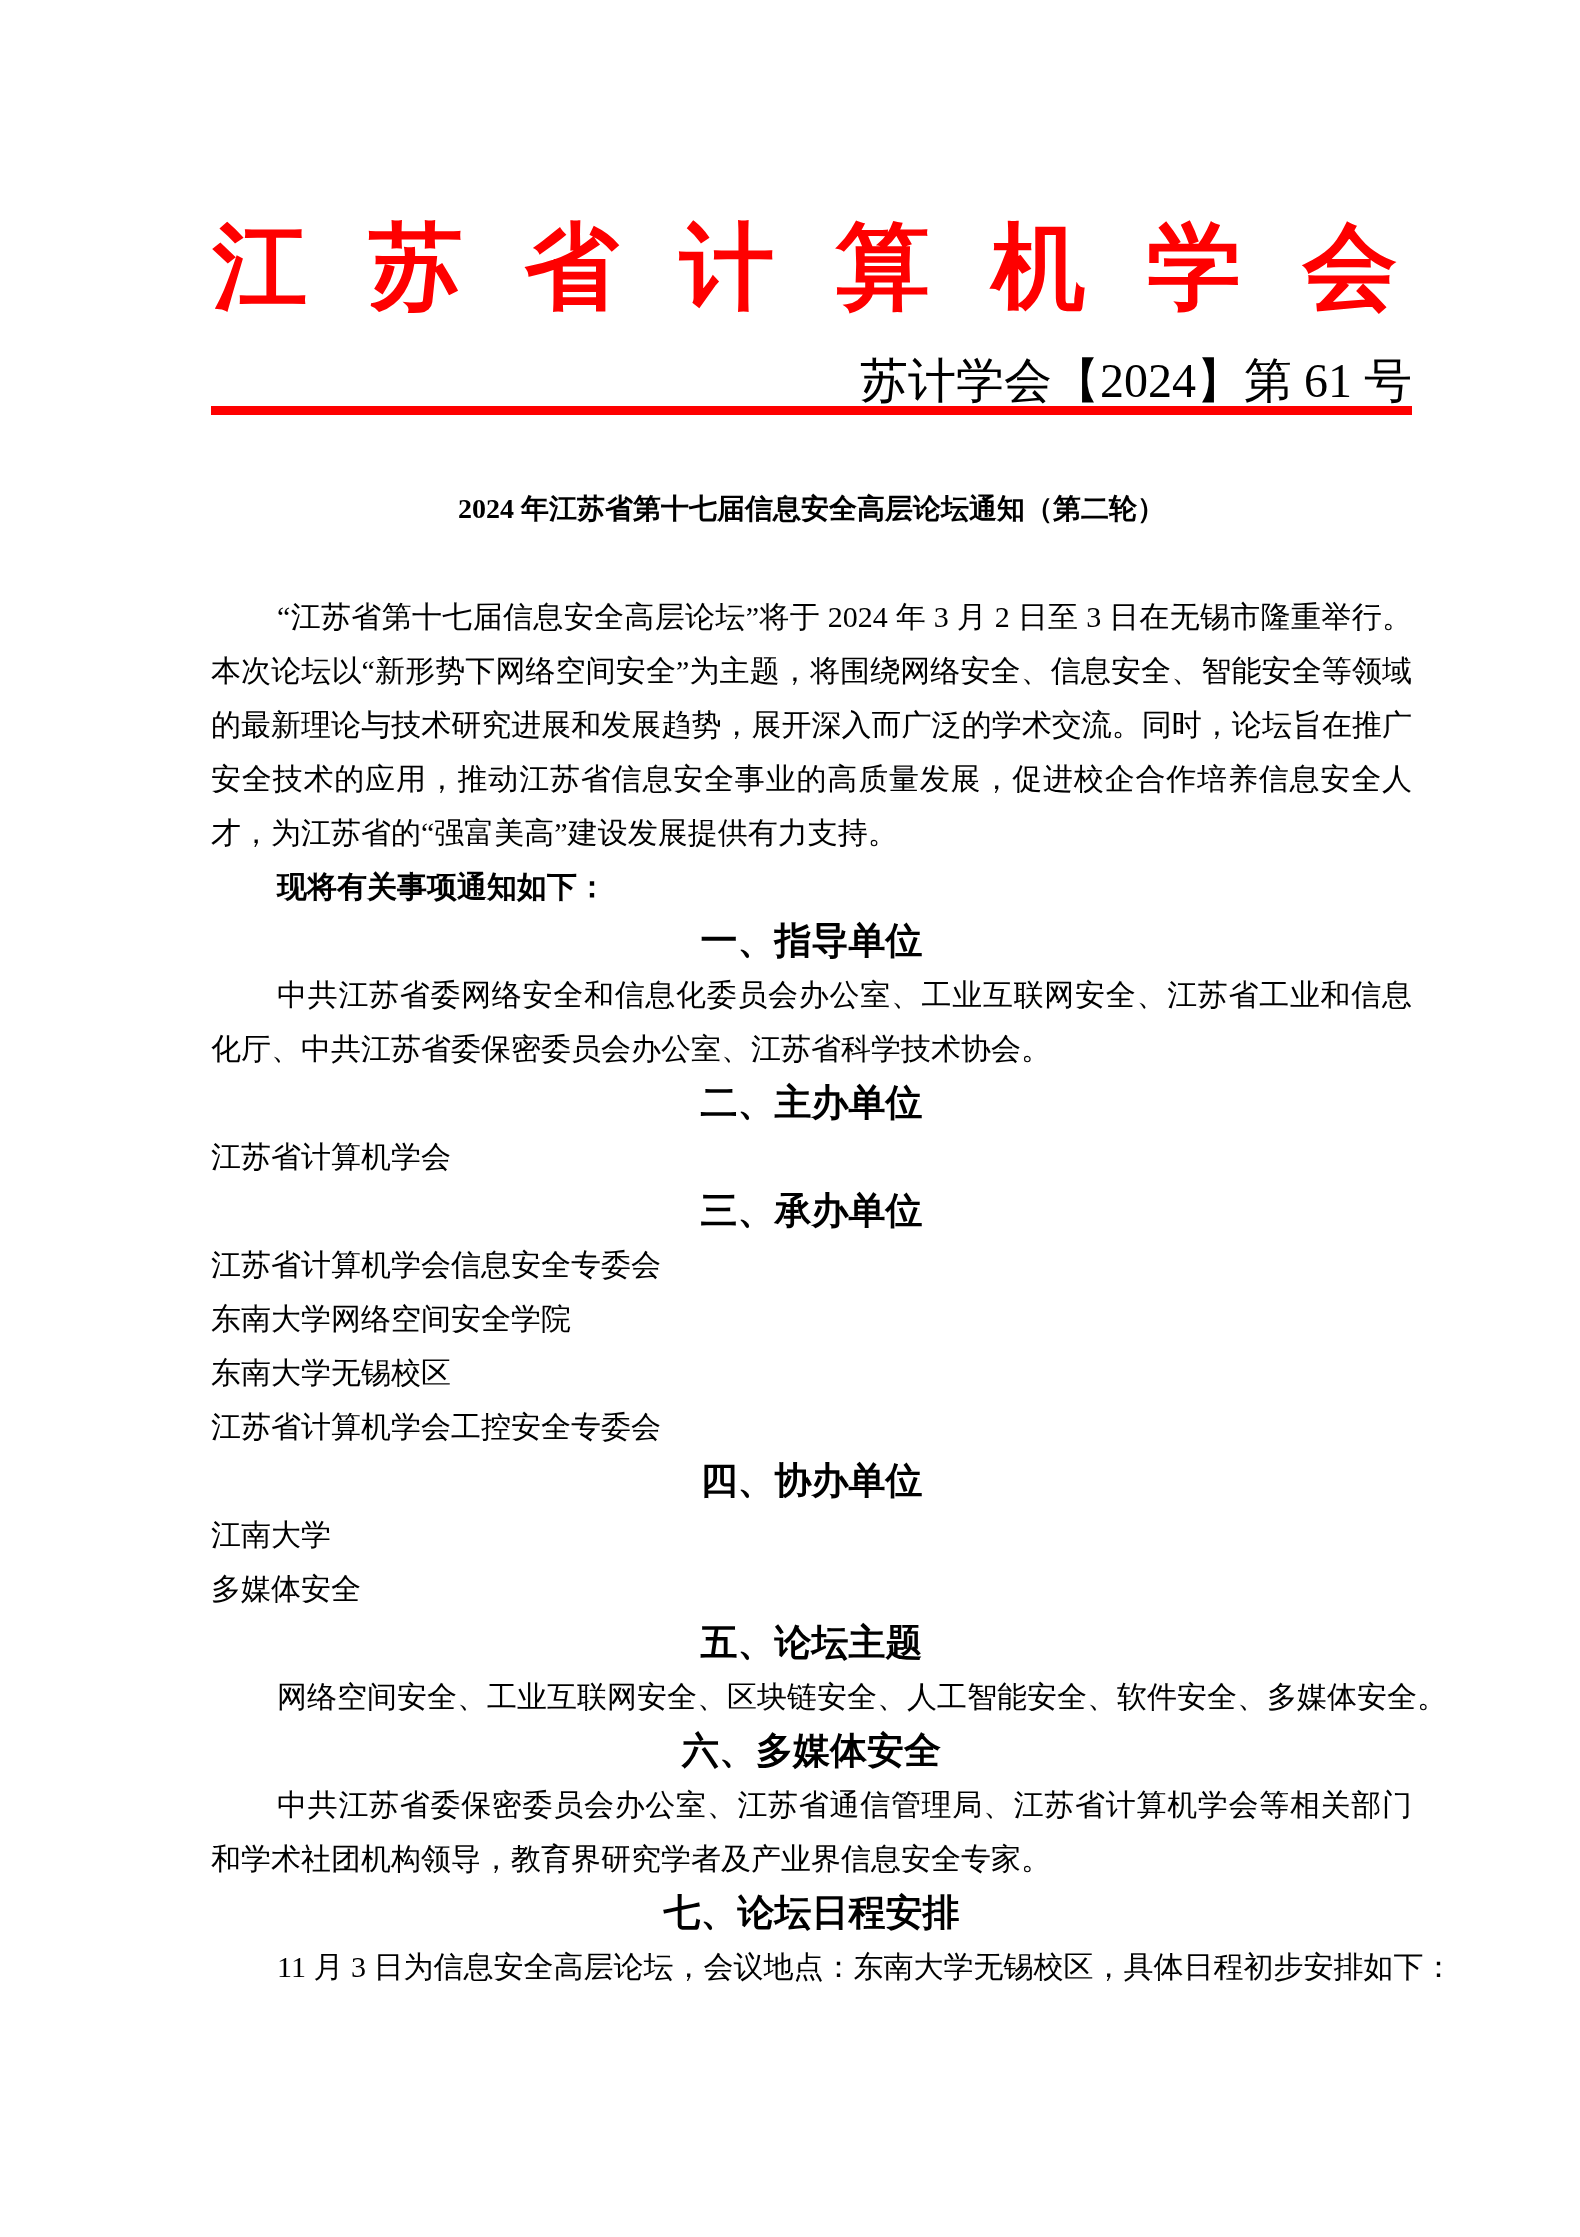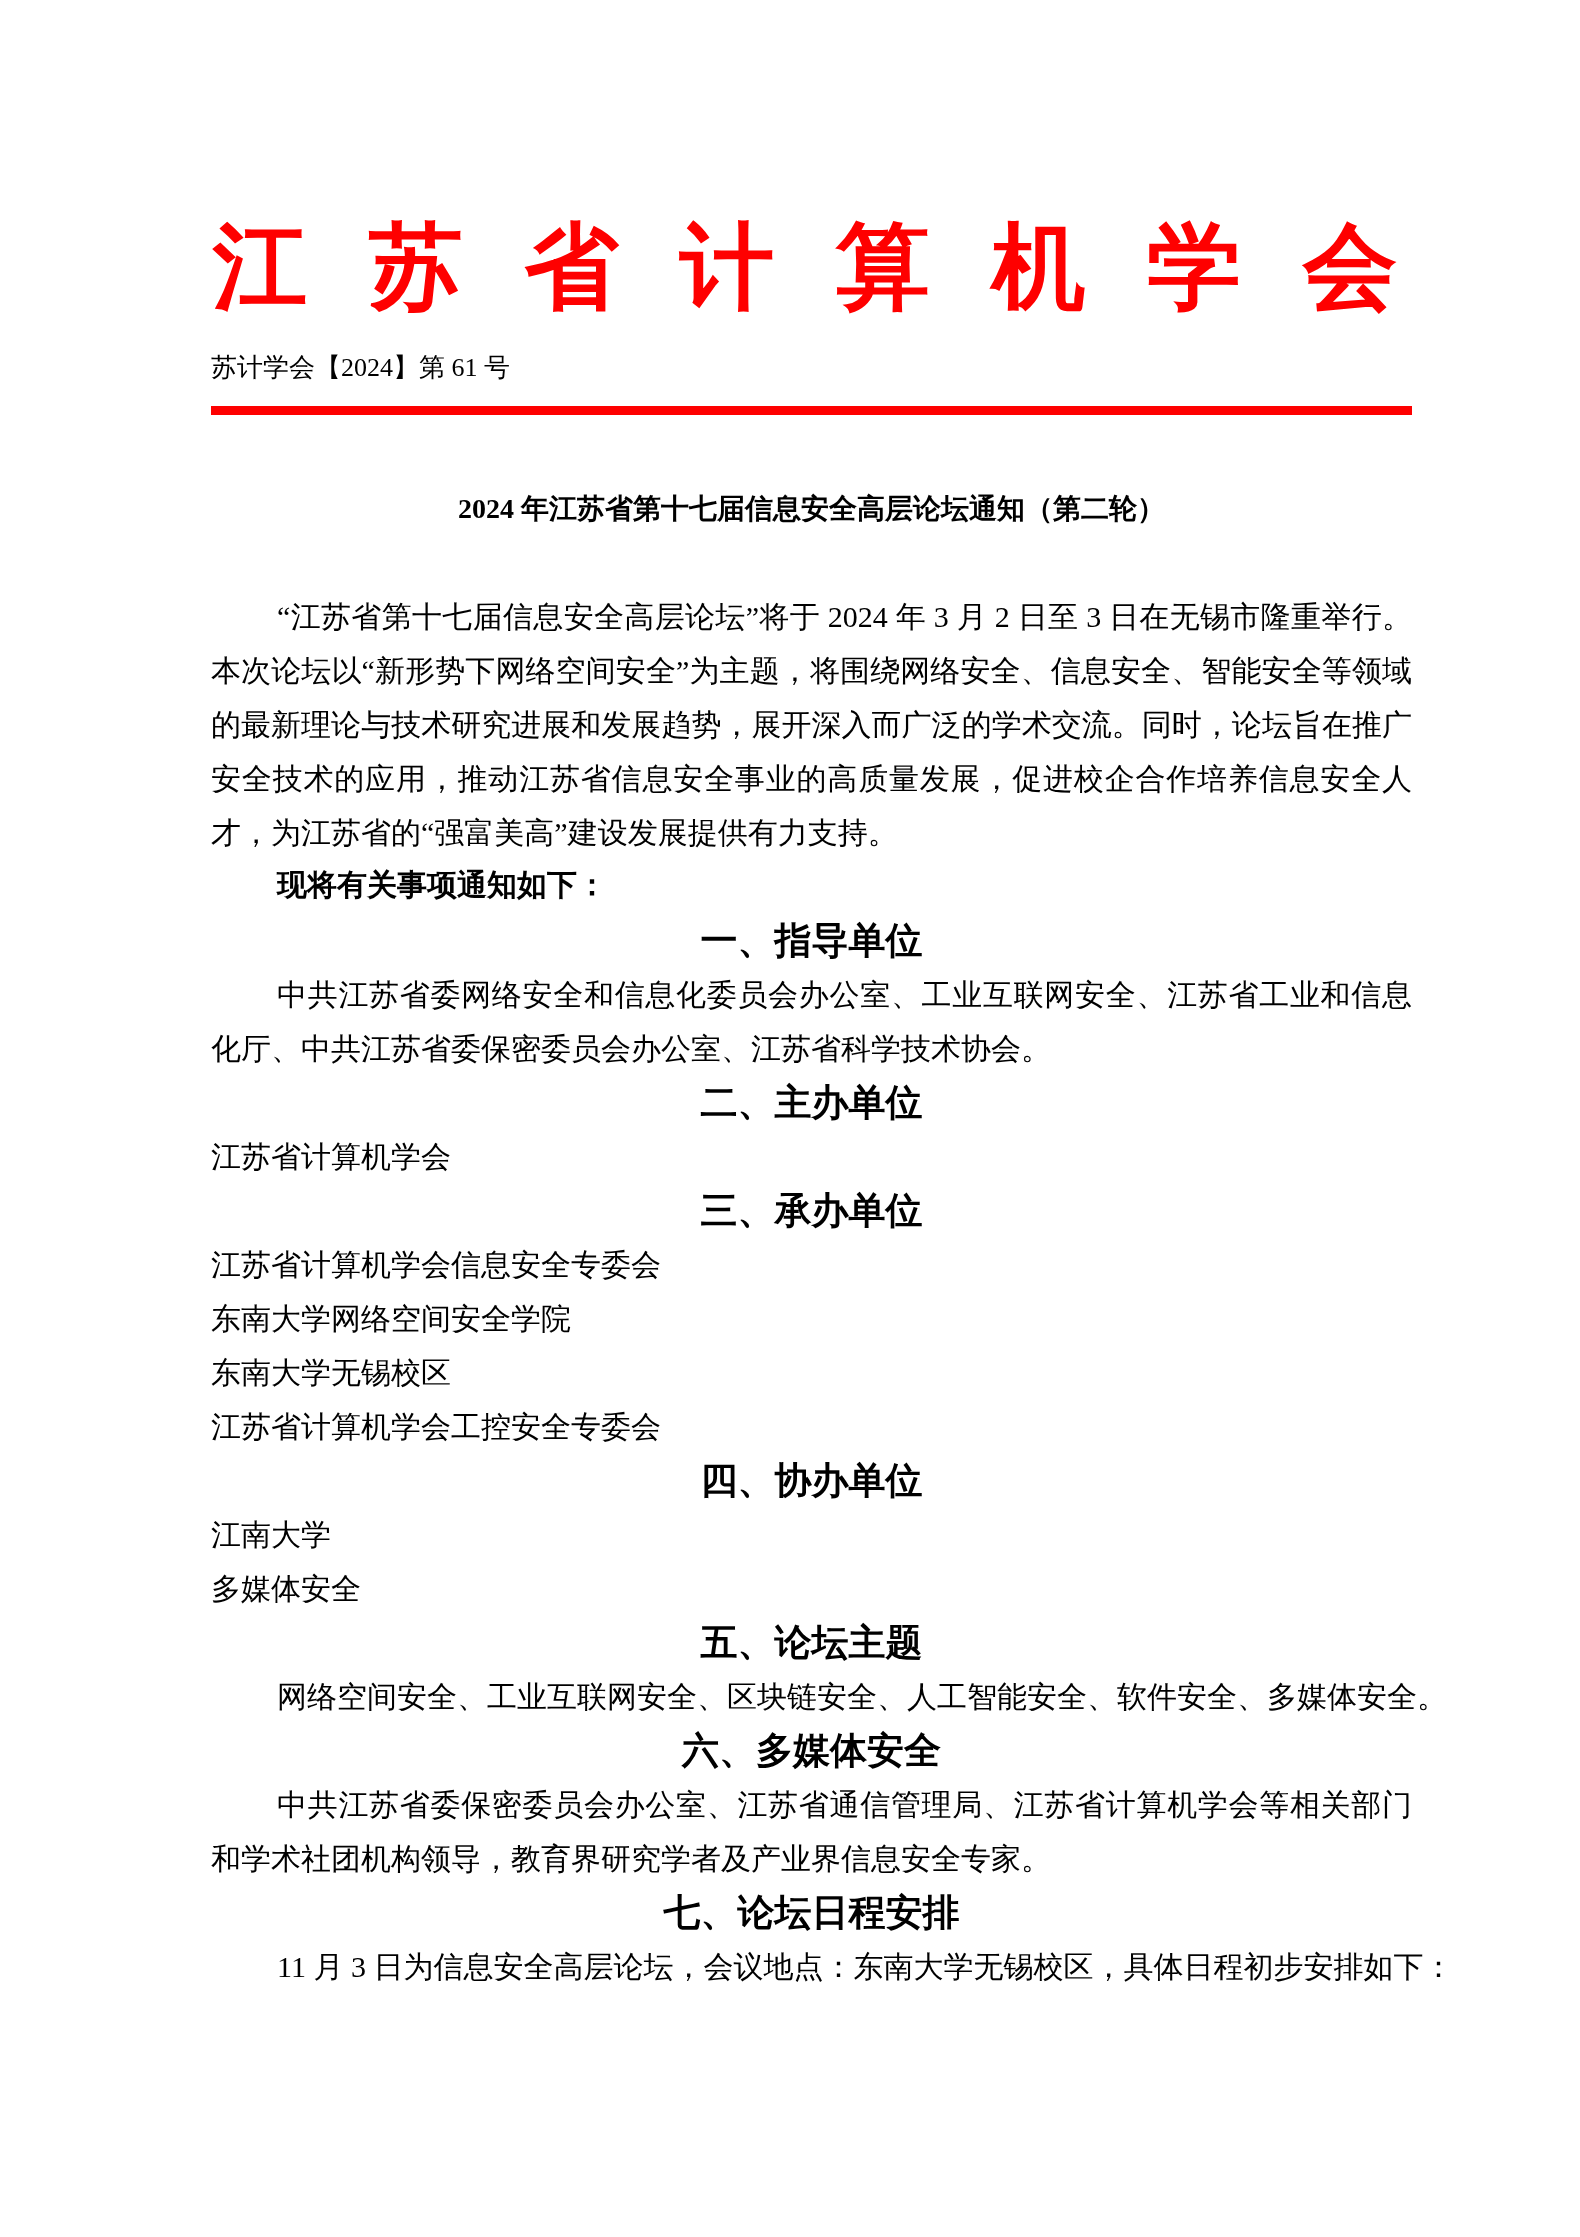--- a/index.html
+++ b/index.html
@@ -33,22 +33,22 @@
     color: #fe0000;
     font-size: 94px;
     font-weight: 700;
     line-height: 1;
   }
   .doc-number {
     position: absolute;
     left: 211px;
     top: 352px;
     width: 1201px;
-    text-align: left;
-    font-size: 26px;
+    text-align: right;
+    font-size: 48px;
     line-height: 1.2;
     font-weight: 400;
   }
   .red-rule {
     position: absolute;
     left: 211px;
     top: 406px;
     width: 1201px;
     height: 9px;
     background: #fe0000;
@@ -80,21 +80,21 @@
   .para {
     text-indent: 66px;
   }
   .oneline {
     white-space: nowrap;
     text-align: right;
   }
   .lead {
     text-indent: 66px;
     font-weight: 700;
-    font-family: Liberation Mono, monospace;
+    font-family: Liberation Serif, serif;
     text-align: left;
   }
   .sec-heading {
     font-size: 37px;
     font-weight: 700;
     font-family: "Liberation Sans", "DejaVu Sans", sans-serif;
     line-height: 54px;
     text-align: center;
   }
   .sec-item {

